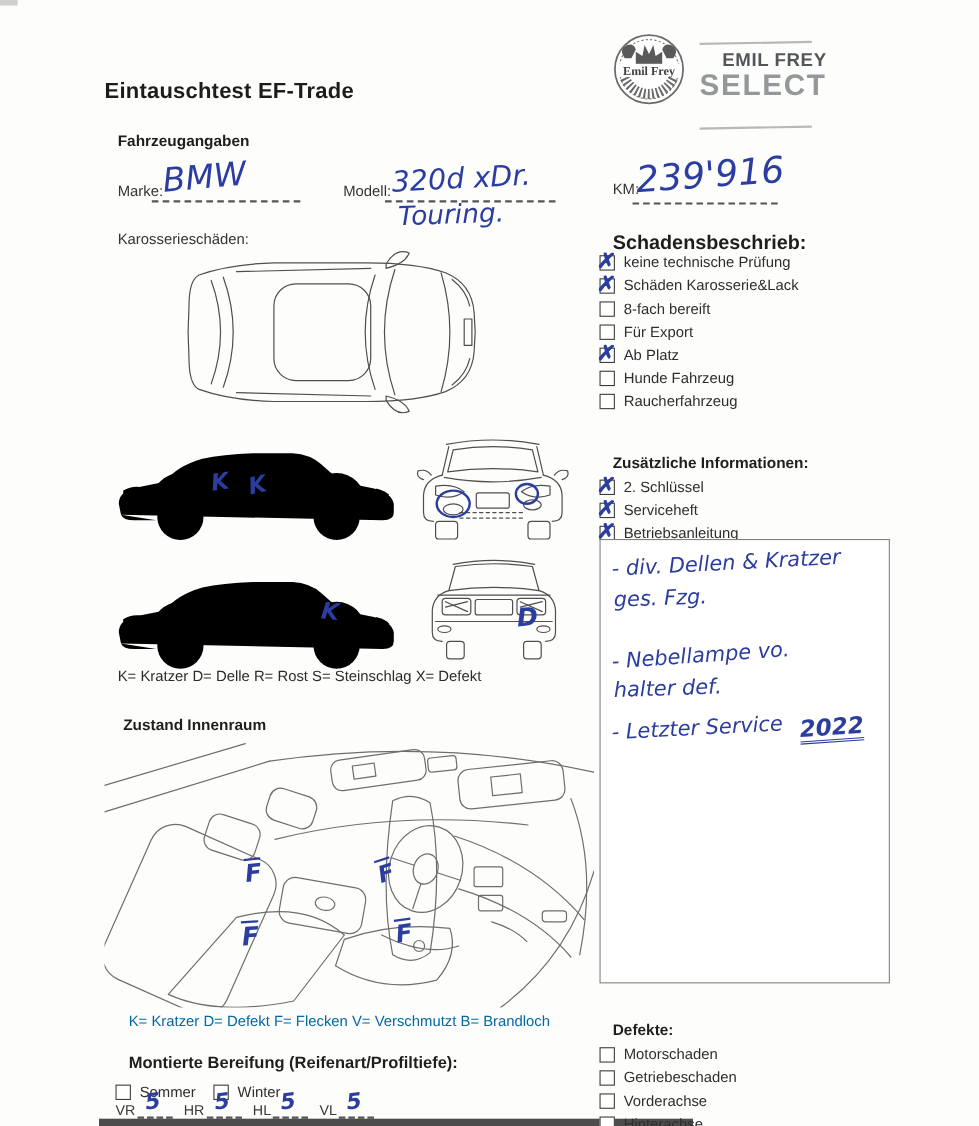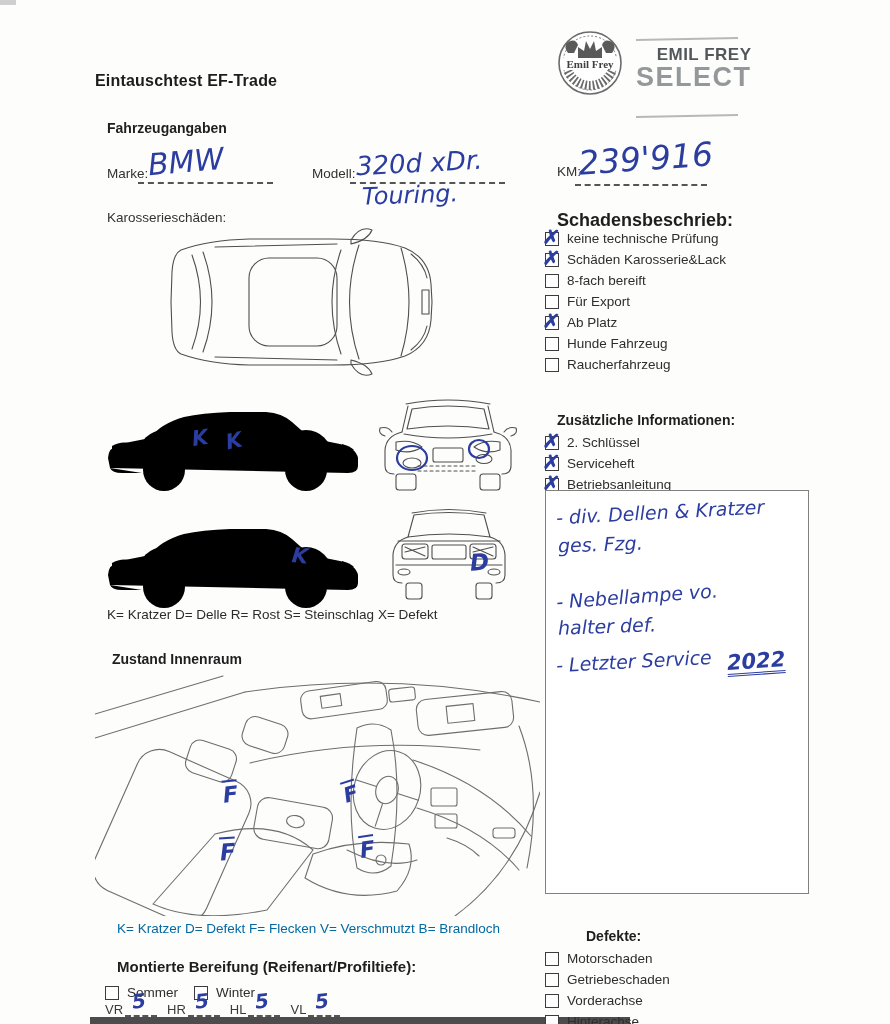--- a/index.html
+++ b/index.html
@@ -1,21 +1,21 @@
 <!DOCTYPE html>
 <html><head>
 <meta charset="utf-8">
 <style>
   html,body{margin:0;padding:0;background:#e8e8e8;}
   #page{position:relative;width:890px;height:1024px;background:#fdfdfc;overflow:hidden;
         font-family:"Liberation Sans",sans-serif;color:#333;text-align:right;}
   .abs{position:absolute;}
   .printed{color:#333;font-size:13.5px;line-height:1.25;padding-left:12px;}
   .bold{font-weight:bold;color:#1e1e1e;}
-  .title{font-size:16px;font-weight:bold;color:#1c1c1c;letter-spacing:.2px;}
+  .title{font-size:20px;font-weight:bold;color:#1c1c1c;letter-spacing:.2px;}
   .hw{font-family:"DejaVu Sans",sans-serif;font-style:italic;color:#2c3da0;line-height:1;}
   .dashline{border-bottom:2px dashed #555;height:0;}
   
   .chk-item{display:flex;align-items:center;height:21px;font-size:13.5px;color:#2e2e2e;}
   .cbx{position:relative;display:inline-block;width:12px;height:12px;border:1.6px solid #3c3c3c;
        margin-right:8px;flex:none;background:#fff;}
   .cbx.checked::after{content:"✗";position:absolute;left:-3px;top:-8px;font-size:20px;
        color:#2c3da0;font-weight:bold;transform:rotate(7deg);}
   
   .wm-line{width:102px;border-top:2px solid #b8b8b8;}
@@ -347,21 +347,21 @@
     <div class="note-line hw" style="left:12px;top:44px;transform:rotate(-2deg);">ges. Fzg.</div>
     <div class="note-line hw" style="left:10px;top:96px;transform:rotate(-4deg);">- Nebellampe vo.</div>
     <div class="note-line hw" style="left:12px;top:126px;transform:rotate(-2deg);">halter def.</div>
     <div class="note-line" style="left:10px;top:160px;">
       <span class="hw" style="font-size:19px;display:inline-block;transform:rotate(-3deg);">- Letzter Service</span>
       <span class="hw" style="font-size:21px;font-weight:bold;margin-left:10px;display:inline-block;
             border-bottom:3px double #2c3da0;transform:rotate(-4deg);">2022</span>
     </div>
   </div>
 
-  <div class="abs printed bold" style="left:545px;top:928px;font-size:14px;margin-left:29px;">Defekte:</div>
+  <div class="abs printed bold" style="left:545px;top:928px;font-size:14px;">Defekte:</div>
   <div class="abs" style="left:545px;top:948px;">
 
       <div class="chk-item">
         <span class="cbx"></span>
         <span>Motorschaden</span>
       </div>
 
       <div class="chk-item">
         <span class="cbx"></span>
         <span>Getriebeschaden</span>

